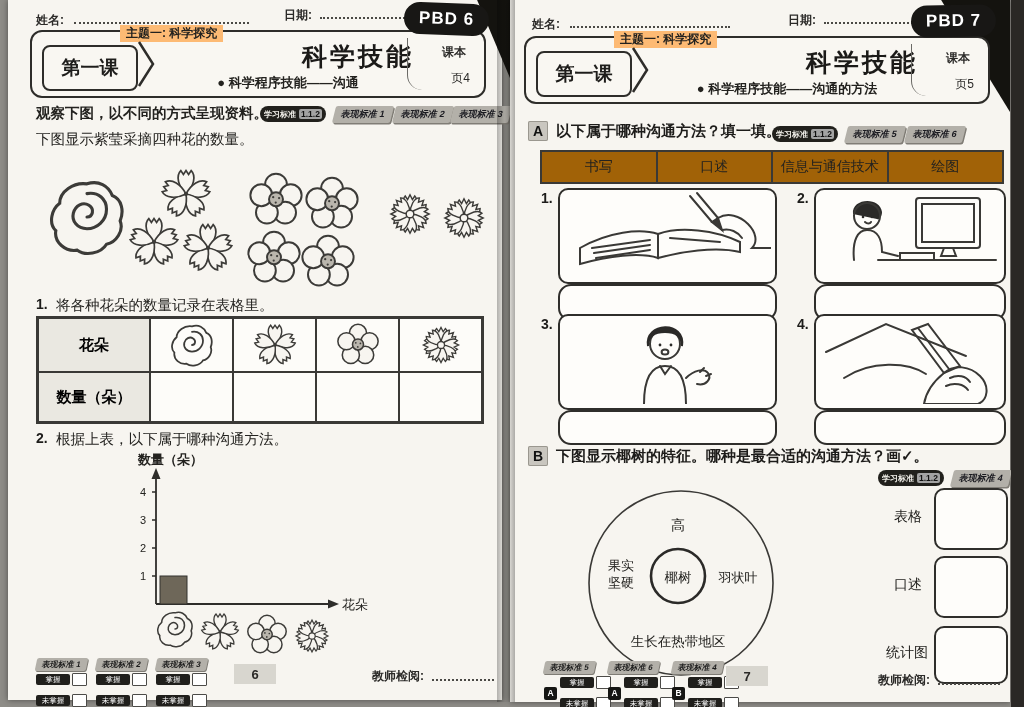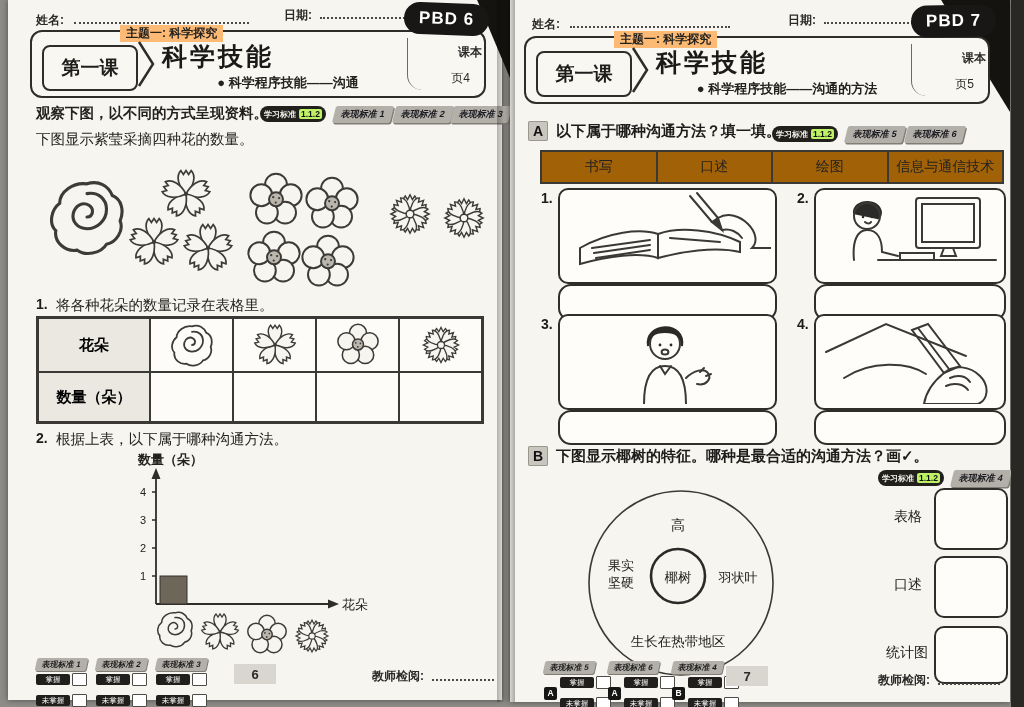--- a/index.html
+++ b/index.html
@@ -19,33 +19,33 @@
   .lbl{position:absolute;font-size:12px;font-weight:bold;color:#2b2a28;}
   .dots{position:absolute;border-bottom:2px dotted #4a4945;height:13px;}
   
   .banner{position:absolute;border:2px solid #2e2d2a;border-radius:12px;background:#f9f7f2;}
   .lesson-box{position:absolute;left:10px;top:13px;width:92px;height:42px;border:2px solid #2e2d2a;
               border-radius:8px;display:flex;align-items:center;justify-content:center;
               font-size:19px;font-weight:bold;color:#1e1d1b;background:#f9f7f2;}
   .chevron{position:absolute;left:104px;top:6px;}
   .banner-theme{position:absolute;left:88px;top:-7px;background:#fdba74;padding:0 6px;
                 font-size:12px;font-weight:bold;color:#23221f;}
-  .banner-title{position:absolute;left:130px;right:70px;top:8px;text-align:left;
+  .banner-title{position:absolute;left:130px;right:70px;top:8px;text-align:right;
                 font-size:25px;font-weight:bold;letter-spacing:3px;color:#1b1a18;}
   .banner-sub{position:absolute;left:130px;right:70px;top:42px;text-align:center;
               font-size:13px;font-weight:bold;color:#23221f;}
   .book-div{position:absolute;right:62px;top:6px;height:52px;width:14px;
             border-left:1.5px solid #6b6a66;border-radius:0 0 0 24px;}
-  .book-l1{position:absolute;right:2px;top:12px;font-size:12px;font-weight:bold;color:#2b2a28;}
+  .book-l1{position:absolute;right:18px;top:12px;font-size:12px;font-weight:bold;color:#2b2a28;}
   .book-l2{position:absolute;right:14px;top:38px;font-size:12px;color:#2b2a28;}
   
   .learn-badge{position:absolute;display:inline-flex;align-items:center;background:#21201c;
                border-radius:8px;padding:2px 4px;gap:3px;height:12px;}
   .learn-badge .lb{color:#f1efe9;font-size:8px;font-weight:bold;white-space:nowrap;}
-  .learn-badge .code{background:#bef264;color:#111;font-size:8.5px;font-weight:bold;
+  .learn-badge .code{background:#a3a3a3;color:#111;font-size:8.5px;font-weight:bold;
                      padding:0 2px;border-radius:2px;line-height:10px;}
   .perf-badge{position:absolute;background:#b3b0a9;color:#1a1a20;font-size:9px;font-weight:bold;
               padding:2px 7px;transform:skewX(-14deg);border-radius:2px;box-shadow:1.5px 1.5px 0 #807d76;
               white-space:nowrap;}
   .body-text{position:absolute;font-size:14.5px;color:#23221f;}
   .head-text{position:absolute;font-size:15px;font-weight:bold;color:#1d1c1a;}
   .sec-tag{position:absolute;width:20px;height:20px;background:#c9c6bf;display:flex;align-items:center;
            justify-content:center;font-weight:bold;font-size:14px;color:#111;border-radius:2px;
            box-shadow:inset 0 0 0 1px #9a978f;}
   
@@ -334,22 +334,22 @@
     <div class="learn-badge" style="left:262px;top:126px;">
       <span class="lb">学习标准</span>
       <span class="code">1.1.2</span>
     </div>
     <span class="perf-badge" style="left:336px;top:126px;">表现标准 5</span>
     <span class="perf-badge" style="left:396px;top:126px;">表现标准 6</span>
 
     <div class="methods-table" style="left:30px;top:150px;width:462px;">
       <div class="mt-cell serifcn">书写</div>
       <div class="mt-cell serifcn">口述</div>
+      <div class="mt-cell serifcn">信息与通信技术</div>
       <div class="mt-cell serifcn">绘图</div>
-      <div class="mt-cell serifcn">信息与通信技术</div>
     </div>
 
     <span class="item-num" style="left:31px;top:190px;">1.</span>
     <div class="frame" style="left:48px;top:188px;width:215px;height:92px;">
       <svg width="211" height="88" viewBox="0 0 211 88">
         <g fill="none" stroke="#3a3936" stroke-width="2" stroke-linecap="round">
           <path d="M20 58 C48 42 80 38 98 44 L98 68 C80 62 48 66 20 74 Z"></path>
           <path d="M98 44 C120 36 155 40 180 52 L180 62 C155 56 120 62 98 68 Z"></path>
           <line x1="32" y1="58" x2="90" y2="50"></line>
             <line x1="34" y1="63" x2="90" y2="55"></line>

